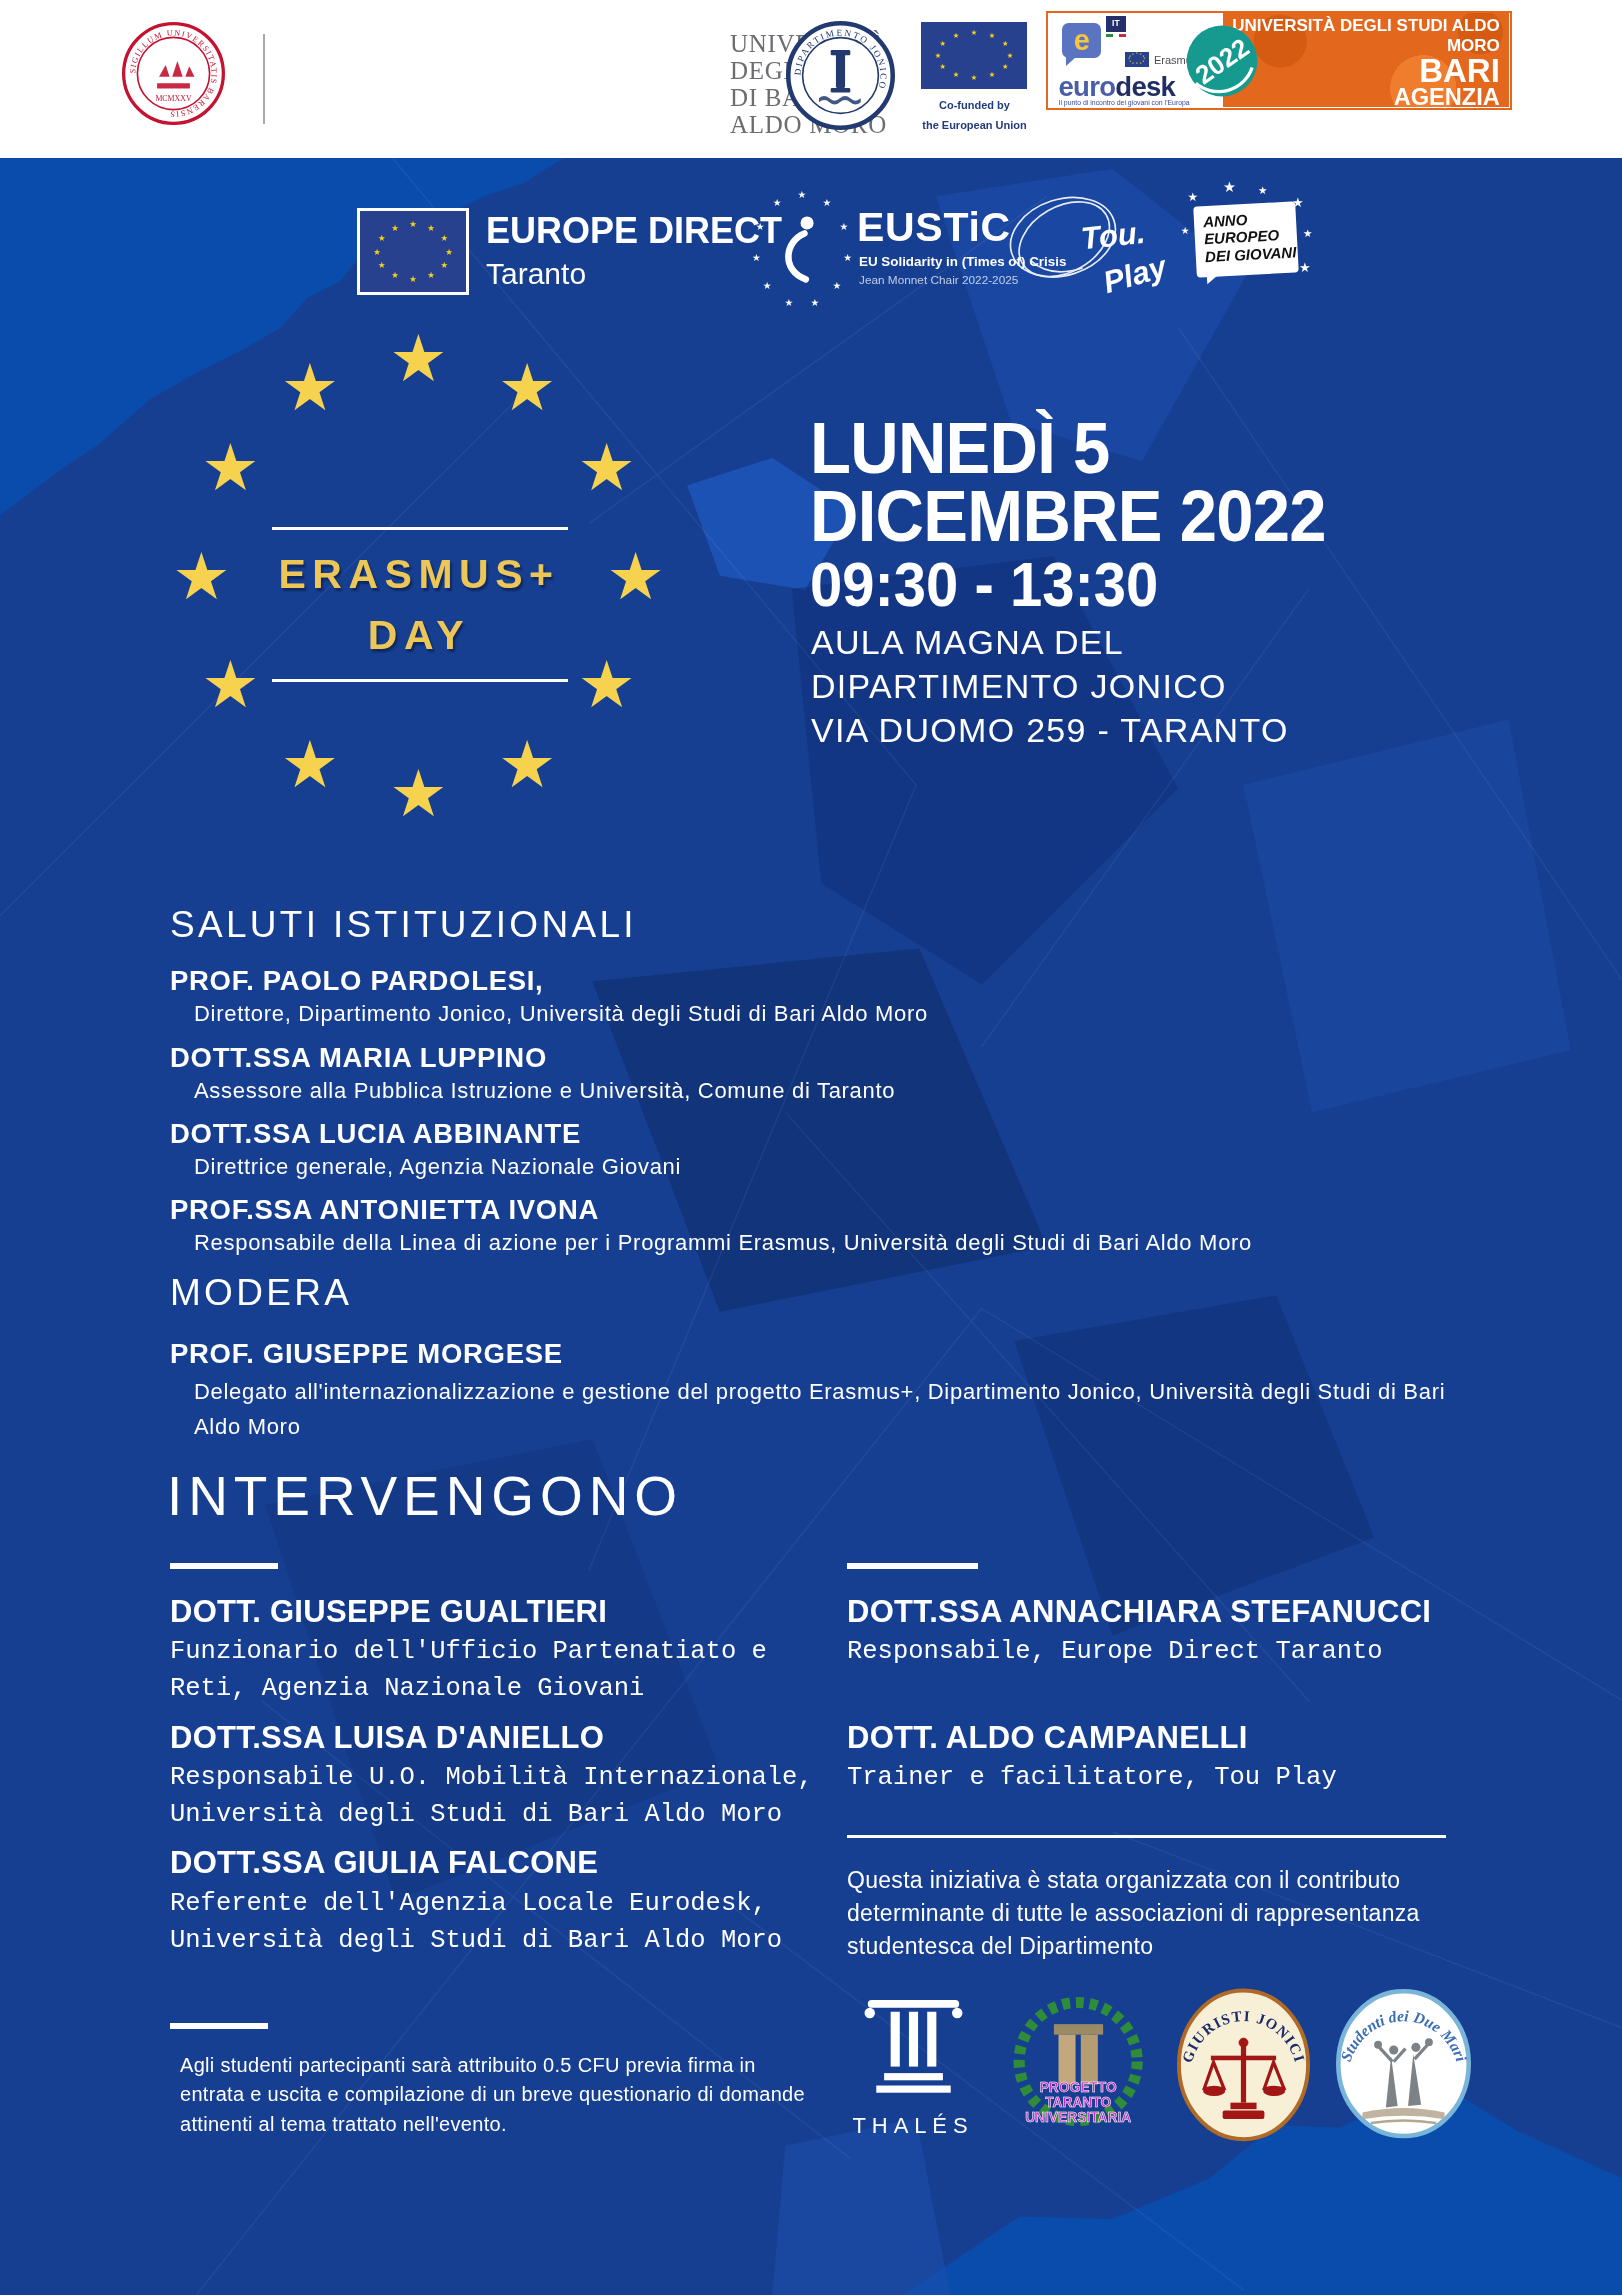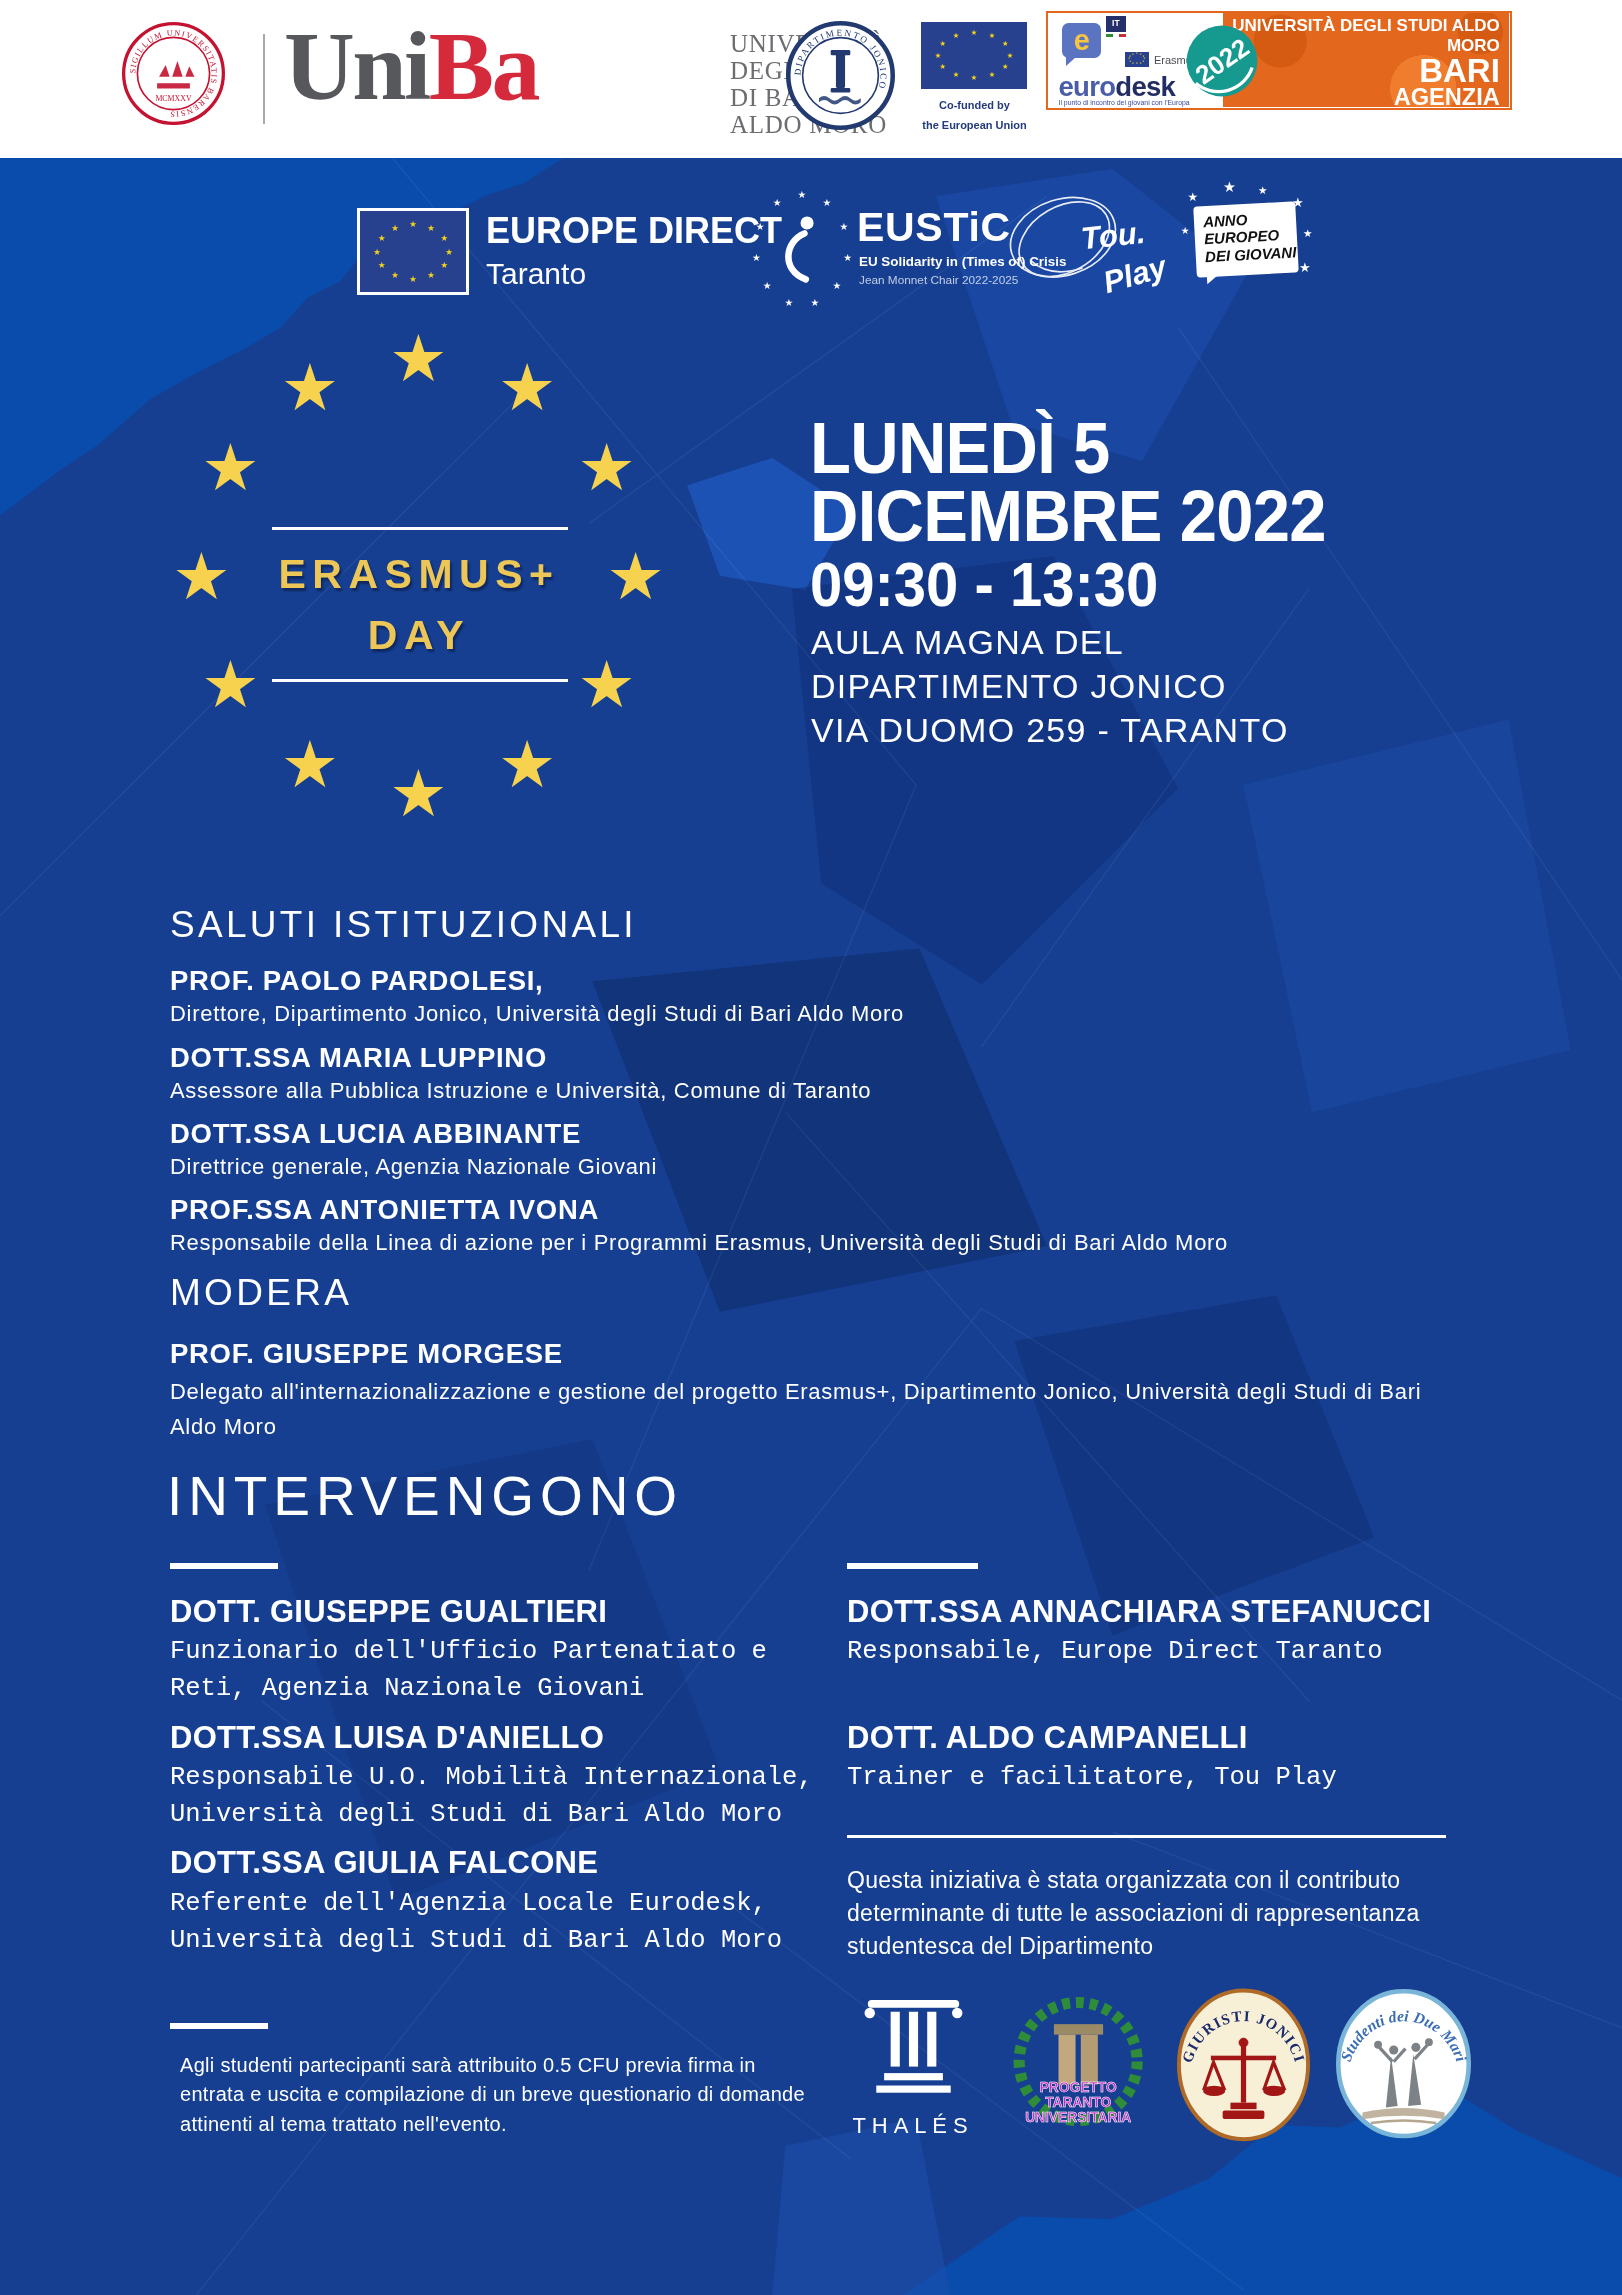--- a/index.html
+++ b/index.html
@@ -11,21 +11,21 @@
   .bold{font-weight:700;}
   .nowrap{white-space:nowrap;}
   .white-bar{position:absolute;background:#ffffff;}
   .starbox{position:absolute;}
   .starbox span{line-height:1;}
   .hdr-serif{font-family:"Liberation Serif",serif;}
   .cond{transform:scaleY(1.07);transform-origin:left top;}
   .gold{color:#ecc758;text-shadow:2px 2.6px 2px rgba(8,18,48,.5);}
   .sec-head{font-weight:300;letter-spacing:3.3px;}
   .spk-name{font-weight:700;letter-spacing:0.7px;}
-  .spk-role{font-weight:300;letter-spacing:0.7px;}
+  .spk-role{font-weight:300;letter-spacing:0.7px;margin-left:24px;}
   .col-name{font-weight:700;letter-spacing:0.3px;}
   .col-role{font-weight:400;font-family:Liberation Mono, monospace;}
 </style>
 </head>
 <body>
 
 <div class="poster">
 
   <svg class="abs" style="left:0;top:0;width:1623px;height:2295px;z-index:0" viewBox="0 0 2480 3508" preserveAspectRatio="none">
     <rect x="0" y="242" width="2480" height="3266" fill="#0a4cab"></rect>
@@ -66,23 +66,20 @@
         </defs>
       <text font-size="12.5" fill="#c41230" letter-spacing="2" font-family="Liberation Serif,serif">
         <textPath href="#ubseal">SIGILLUM UNIVERSITATIS BARENSIS</textPath>
       </text>
       <path d="M55,95 h50 v8 h-50 z M58,85 l10,-18 6,18 z M78,85 l8,-24 8,24 z M98,85 l6,-16 8,16 z" fill="#c41230" opacity="0.9"></path>
       <text x="80" y="122" text-anchor="middle" font-size="12" fill="#c41230" font-family="Liberation Serif,serif">MCMXXV</text>
     </svg>
 
     <div class="white-bar" style="left:263px;top:34px;width:2px;height:90px;background:#a9a9ad"></div>
 
-    <div class="abs hdr-serif" style="left:284px;top:14.4px;font-size:98px;font-weight:700;letter-spacing:-2.6px;line-height:105px">
-      <span style="color:#57585c">Uni</span><span style="color:#d42a3c">Ba</span>
-    </div>
 
     <div class="abs hdr-serif" style="left:730px;top:30px;font-size:25px;line-height:27px;color:#6c6d70;letter-spacing:0.7px">
       <div>UNIVERSITÀ</div>
       <div>DEGLI STUDI</div>
       <div>DI BARI</div>
       <div>ALDO MORO</div>
     </div>
 
     <svg class="abs" style="left:785px;top:19.6px" width="111" height="111" viewBox="0 0 170 170">
       <circle cx="85" cy="85" r="80" fill="#ffffff" stroke="#223a70" stroke-width="7"></circle>

